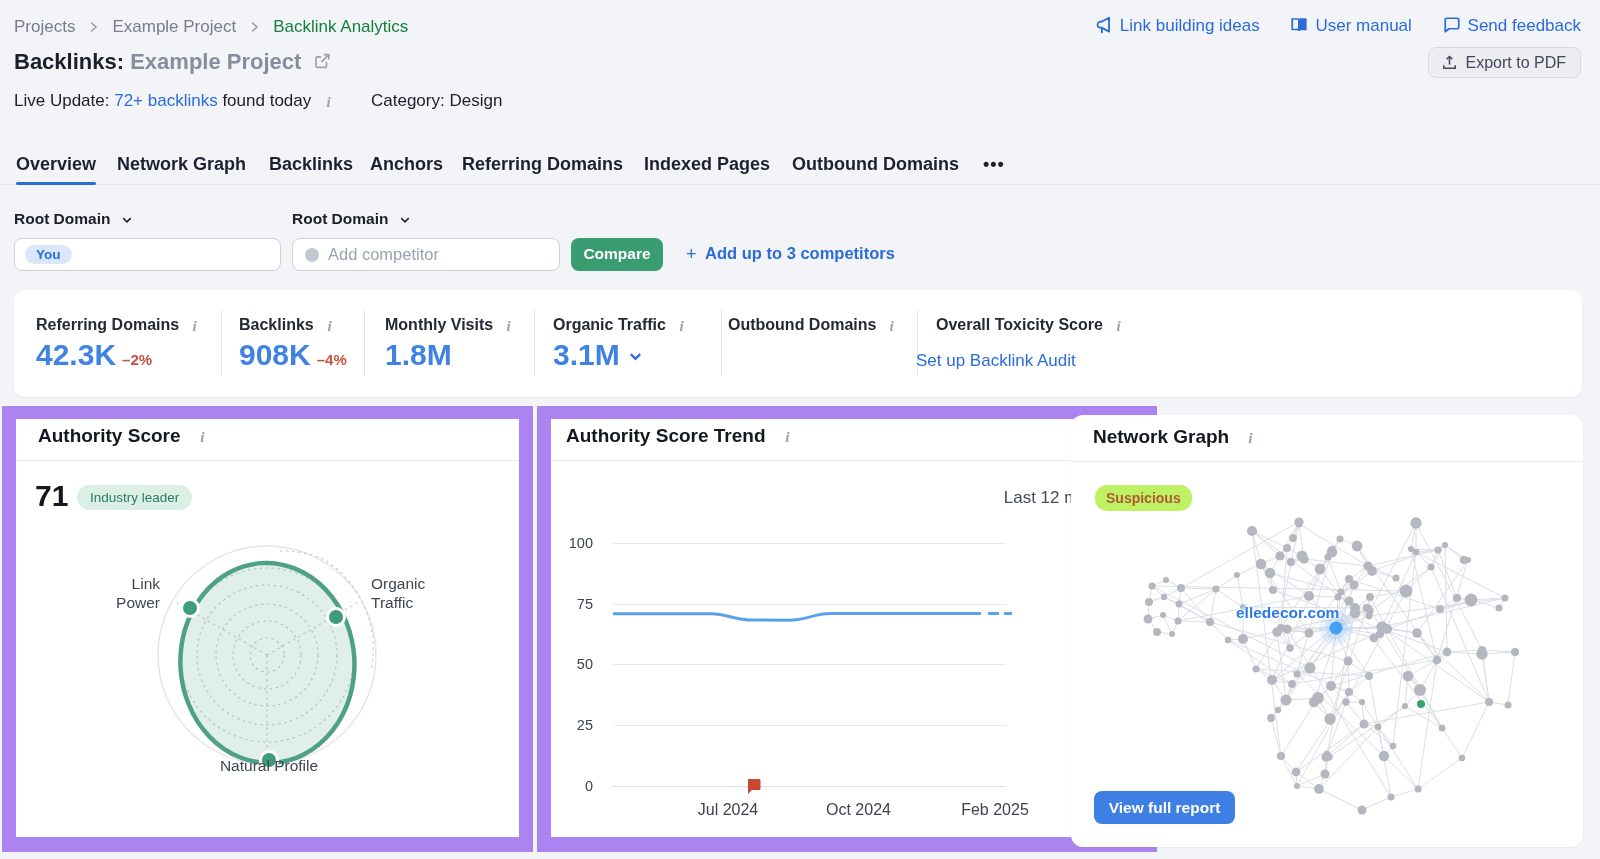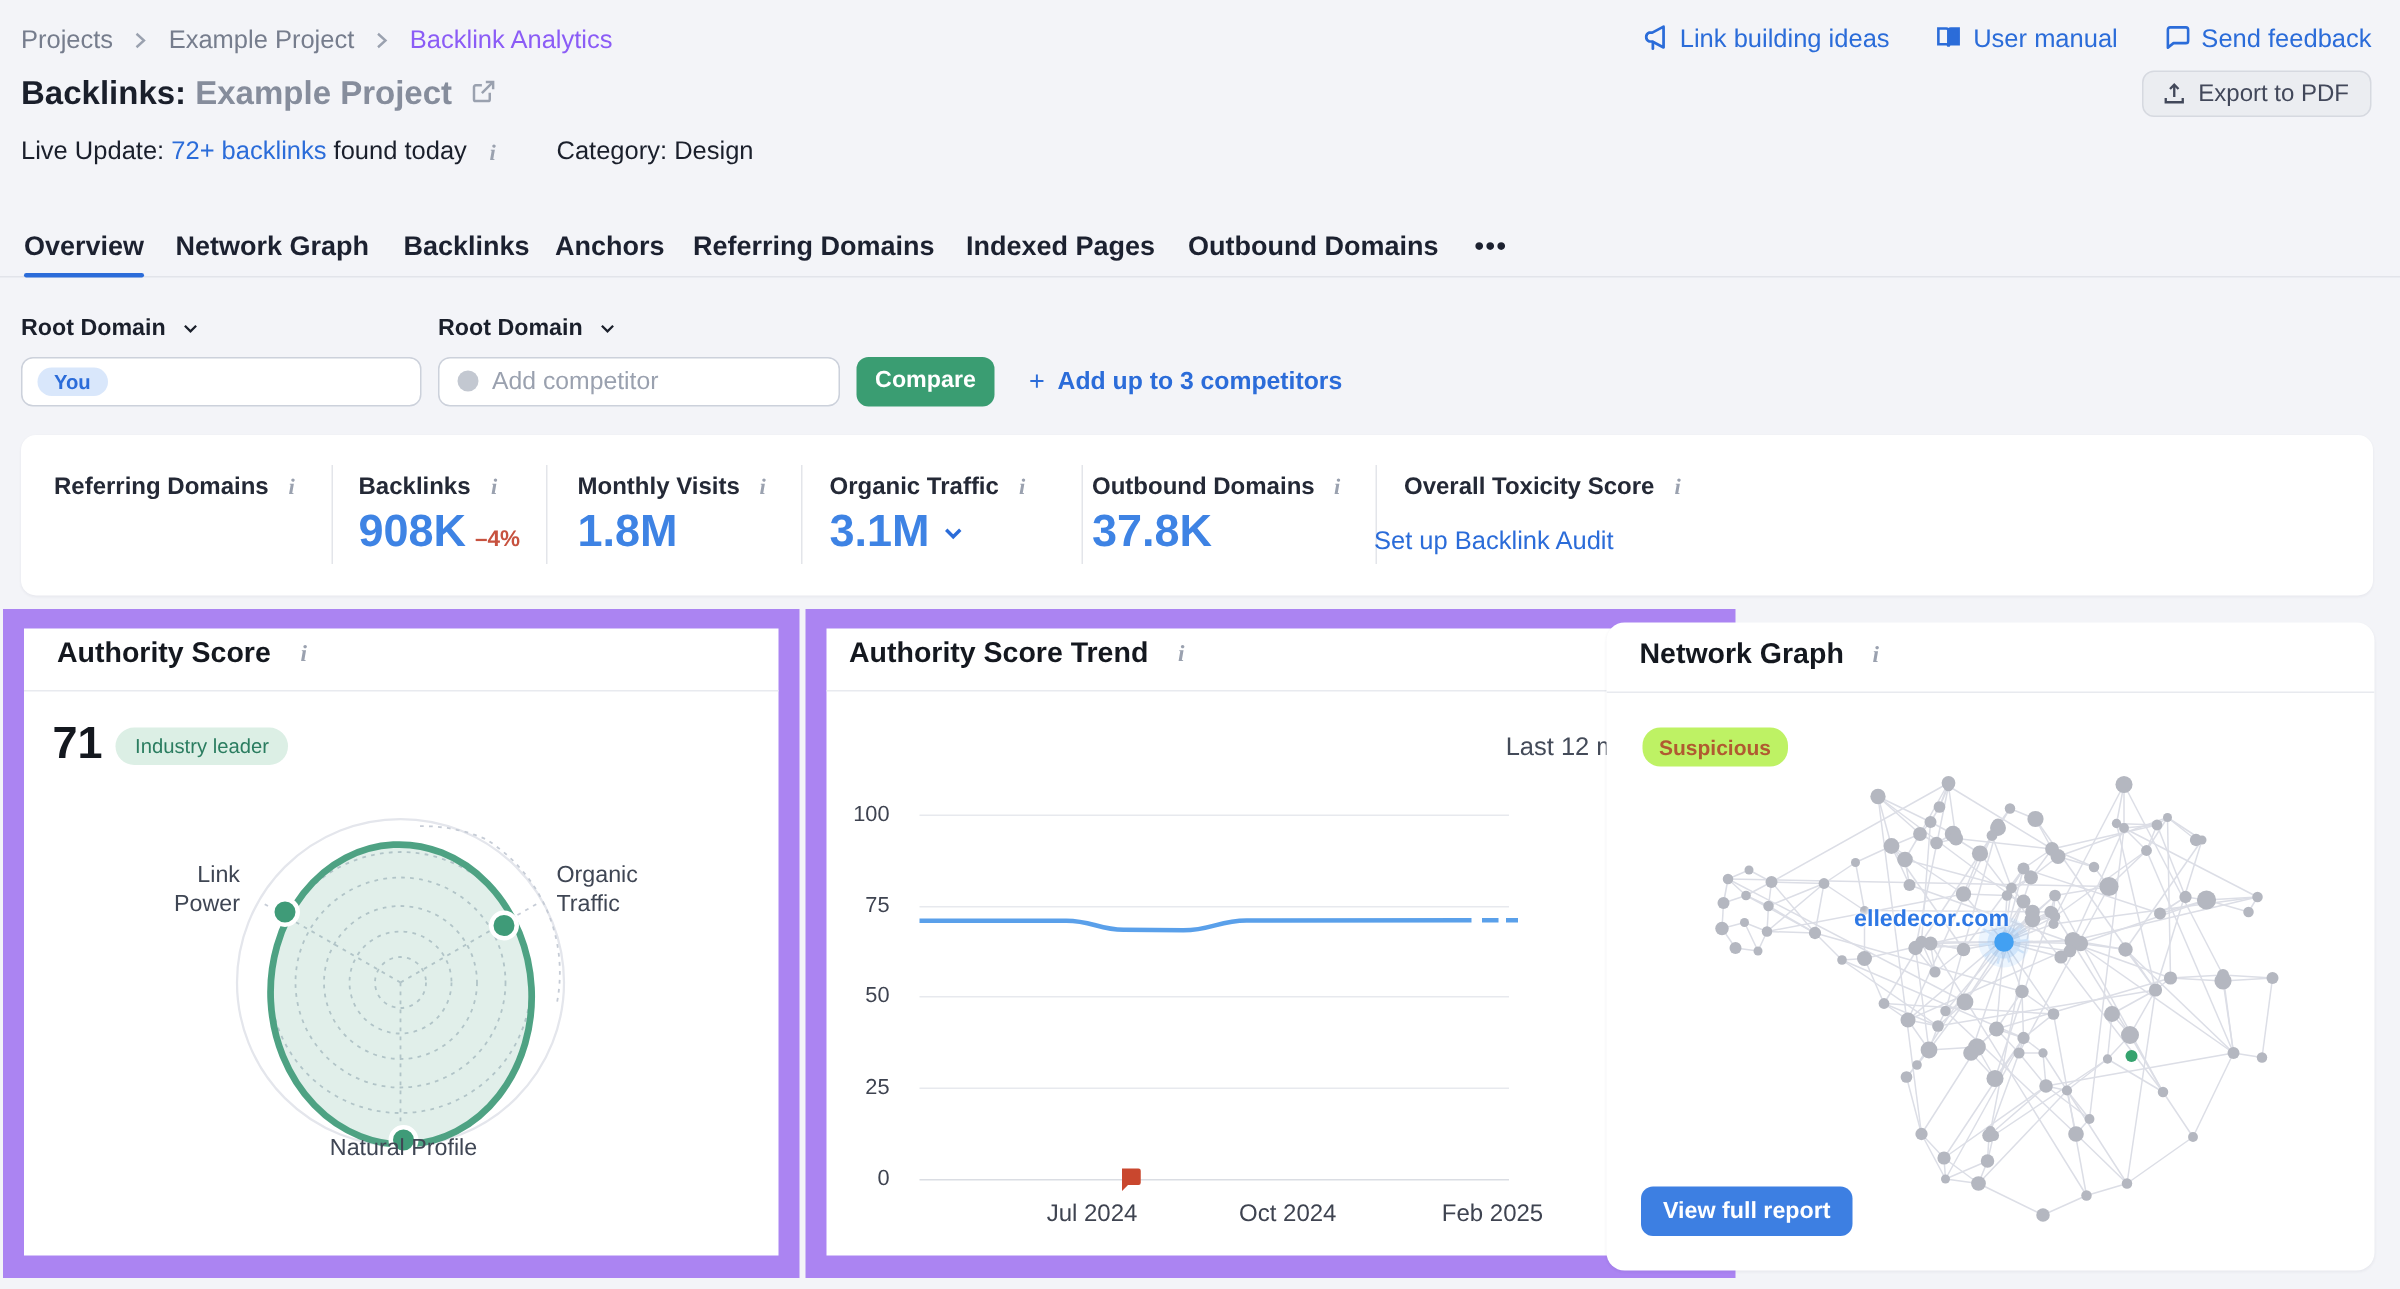--- a/index.html
+++ b/index.html
@@ -4,21 +4,21 @@
 <style>
 * { margin:0; padding:0; box-sizing:border-box; }
 html,body { width:1600px; height:859px; }
 body { font-family:"Liberation Sans", sans-serif; background:#f3f4f8; position:relative; color:#181c28; }
 .abs { position:absolute; }
 a { text-decoration:none;text-align:right; }
 .ico { display:inline-block; vertical-align:middle; }
 
 .crumbs { left:14px; top:17px; font-size:17px; color:#767d8d; }
 .crumbs .sep { margin:0 14px; }
-.crumbs .cur { color:#8b5cf6; }
+.crumbs .cur { color:#15803d; }
 .toplinks { right:19px; top:15px; font-size:17px; }
 .toplinks a { color:#2b6cd9; margin-left:26px; }
 .toplinks svg { vertical-align:-3px; margin-right:7px; }
 h1 { left:14px; top:49px; font-size:22px; font-weight:bold; color:#1a1f2b; position:absolute; }
 h1 .gray { color:#868d9c; }
 .exportbtn { right:19px; top:47px; height:31px; padding:0 14px 0 12px; background:#ebedf1; border:1px solid #d6d9e0; border-radius:8px; font-size:16px; color:#42485a; display:flex; align-items:center; gap:8px; position:absolute; font-weight:400; }
 .liveline { left:14px; top:91px; font-size:17px; color:#1a1f2b; }
 .liveline .blue { color:#2b6cd9; }
 .liveline .info { margin-left:10px; }
 .cat { left:371px; top:91px; font-size:17px; color:#1a1f2b; position:absolute; }
@@ -134,20 +134,21 @@
     <span class="placeholder"><span class="dot"></span>Add competitor</span>
   </div>
 <div class="comparebtn">Compare</div>
 <div class="addcomp"><span style="font-weight:400;font-size:18px;vertical-align:-1px">+</span>&nbsp; Add up to 3 competitors</div>
 
 <div class="mcard">
 <div class="metric" style="left:22px">
       <div class="lab">Referring Domains<span class="ii"><svg width="15" height="16" viewBox="0 0 15 16" style="vertical-align:-3px">
             <text x="7.5" y="13.5" text-anchor="middle" font-size="15" font-weight="bold" font-style="italic" fill="#9aa1af" font-family="Liberation Serif,serif">i</text>
           </svg></span></div>
+      <div class="val">42.3K<span class="delta">–2%</span></div>
     </div>
 <div class="msep" style="left:207px"></div>
 <div class="metric" style="left:225px">
       <div class="lab">Backlinks<span class="ii"><svg width="15" height="16" viewBox="0 0 15 16" style="vertical-align:-3px">
             <text x="7.5" y="13.5" text-anchor="middle" font-size="15" font-weight="bold" font-style="italic" fill="#9aa1af" font-family="Liberation Serif,serif">i</text>
           </svg></span></div>
       <div class="val">908K<span class="delta">–4%</span></div>
     </div>
 <div class="msep" style="left:350px"></div>
 <div class="metric" style="left:371px">
@@ -163,21 +164,20 @@
           </svg></span></div>
       <div class="val">3.1M <svg width="15" height="15" viewBox="0 0 16 16" fill="none" stroke="#2b6cd9" stroke-width="2.4" style="vertical-align:1px">
           <path d="M3 5.5l5 5 5-5"></path>
         </svg></div>
     </div>
 <div class="msep" style="left:707px"></div>
 <div class="metric" style="left:714px">
       <div class="lab">Outbound Domains<span class="ii"><svg width="15" height="16" viewBox="0 0 15 16" style="vertical-align:-3px">
             <text x="7.5" y="13.5" text-anchor="middle" font-size="15" font-weight="bold" font-style="italic" fill="#9aa1af" font-family="Liberation Serif,serif">i</text>
           </svg></span></div>
-      <div class="val">37.8K</div>
     </div>
 <div class="msep" style="left:903px"></div>
 <div class="metric" style="left:922px">
       <div class="lab">Overall Toxicity Score<span class="ii"><svg width="15" height="16" viewBox="0 0 15 16" style="vertical-align:-3px">
             <text x="7.5" y="13.5" text-anchor="middle" font-size="15" font-weight="bold" font-style="italic" fill="#9aa1af" font-family="Liberation Serif,serif">i</text>
           </svg></span></div>
     </div>
 <a class="setup" href="#">Set up Backlink Audit</a>
 </div>
 

